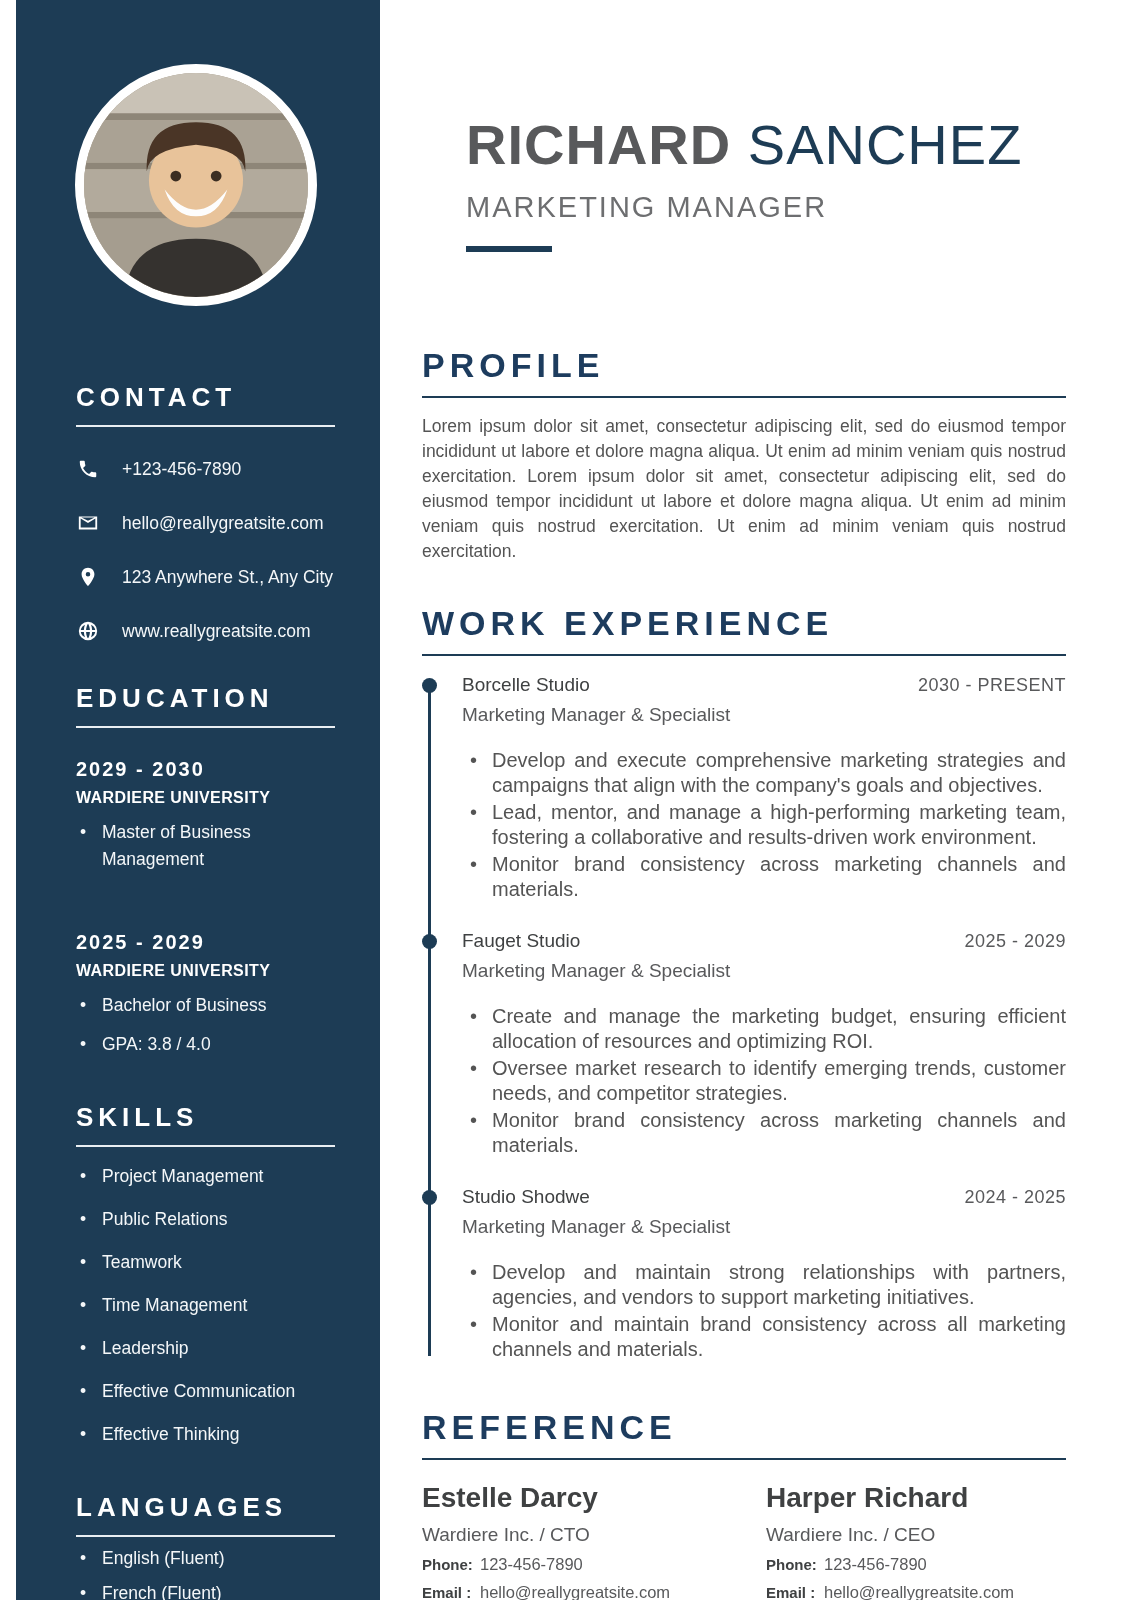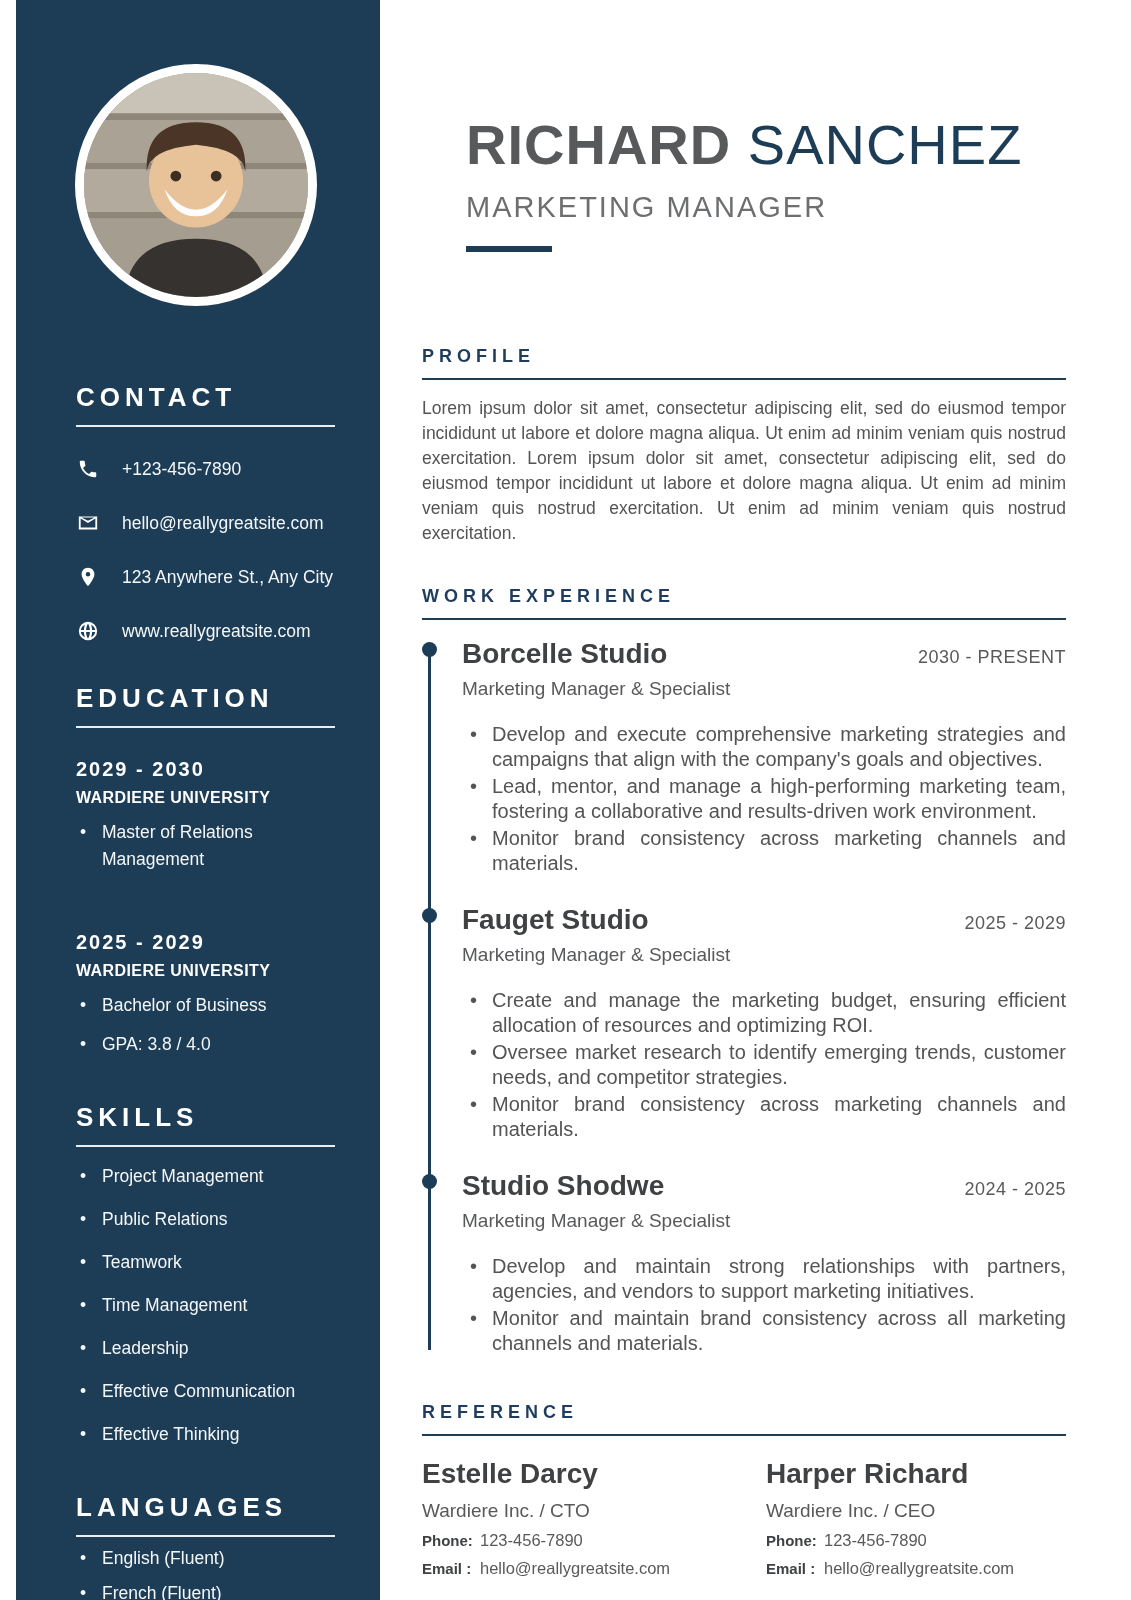--- a/index.html
+++ b/index.html
@@ -42,38 +42,38 @@
   
   .main { position:absolute; left:388px; top:0; width:743px; height:1600px; padding:0 65px 0 34px; }
   .header-block { margin-top:112px; padding-left:44px; }
   .name { font-size:56px; font-weight:bold; letter-spacing:1px; white-space:nowrap; }
   .name .first { color:#58595b;margin-top:39px; }
   .name .last { color:#1d3c55; font-weight:normal; }
   .role-title { font-size:29px; color:#6d6e70; letter-spacing:2px; margin-top:14px; font-weight:normal; }
   .accent-bar { width:86px; height:6px; background:#1d3c55; margin-top:22px; }
 
   .main-section-heading {
-    color:#1d3c5e; font-size:18px; font-weight:bold; letter-spacing:5px;
+    color:#1d3c5e; font-size:34px; font-weight:bold; letter-spacing:5px;
   }
   .main-rule { border:none; border-top:2px solid #1d3c55; margin-top:11px; }
 
   .profile-section { margin-top:94px; }
   .profile-text {
     margin-top:16px; font-size:17.5px; line-height:25px; color:#545454;
     text-align:justify;
   }
 
   .work-section { margin-top:40px; }
   .jobs { margin-top:18px; position:relative; padding-left:40px; }
   .jobs::before { content:""; position:absolute; left:6px; top:14px; bottom:6px; width:3px; background:#1d3c55; }
   .job { position:relative; margin-top:28px; }
   .job:first-child { margin-top:0; }
   .job-dot { position:absolute; left:-40px; top:4px; width:15px; height:15px; border-radius:50%; background:#1d3c55; }
   .job-head { display:flex; justify-content:space-between; align-items:baseline; }
-  .job-company { font-size:28px; font-weight:bold; color:#3f4142; }
+  .job-company { font-size:19px; font-weight:normal; color:#3f4142; }
   .job-dates { font-size:18px; color:#58595b; letter-spacing:0.5px; }
   .job-role { font-size:19px; color:#58595b; margin-top:8px; }
   ul.job-bullets { list-style:none; margin-top:22px; }
   ul.job-bullets li { position:relative; padding-left:30px; font-size:20px; line-height:25px; color:#545454; text-align:justify; margin-top:2px; }
   ul.job-bullets li::before { content:"•"; position:absolute; left:8px; top:0; color:#545454; }
 
   .reference-section { margin-top:46px; }
   .ref-cols { display:flex; margin-top:22px; }
   .ref-col { width:50%; }
   .ref-col:last-child { padding-left:22px; }
@@ -154,21 +154,21 @@
 
     <div class="gap-md"></div>
 
     <section class="side-section">
       <div class="side-heading">EDUCATION</div>
       <hr class="side-rule">
       <div class="edu-entry">
         <div class="edu-years">2029 - 2030</div>
         <div class="edu-school">WARDIERE UNIVERSITY</div>
         <ul class="side-list">
-          <li>Master of Relations Management</li>
+          <li>Master of Business Management</li>
         </ul>
       </div>
       <div class="gap-sm"></div>
       <div class="edu-entry">
         <div class="edu-years">2025 - 2029</div>
         <div class="edu-school">WARDIERE UNIVERSITY</div>
         <ul class="side-list">
           <li>Bachelor of Business</li>
           <li>GPA: 3.8 / 4.0</li>
         </ul>

